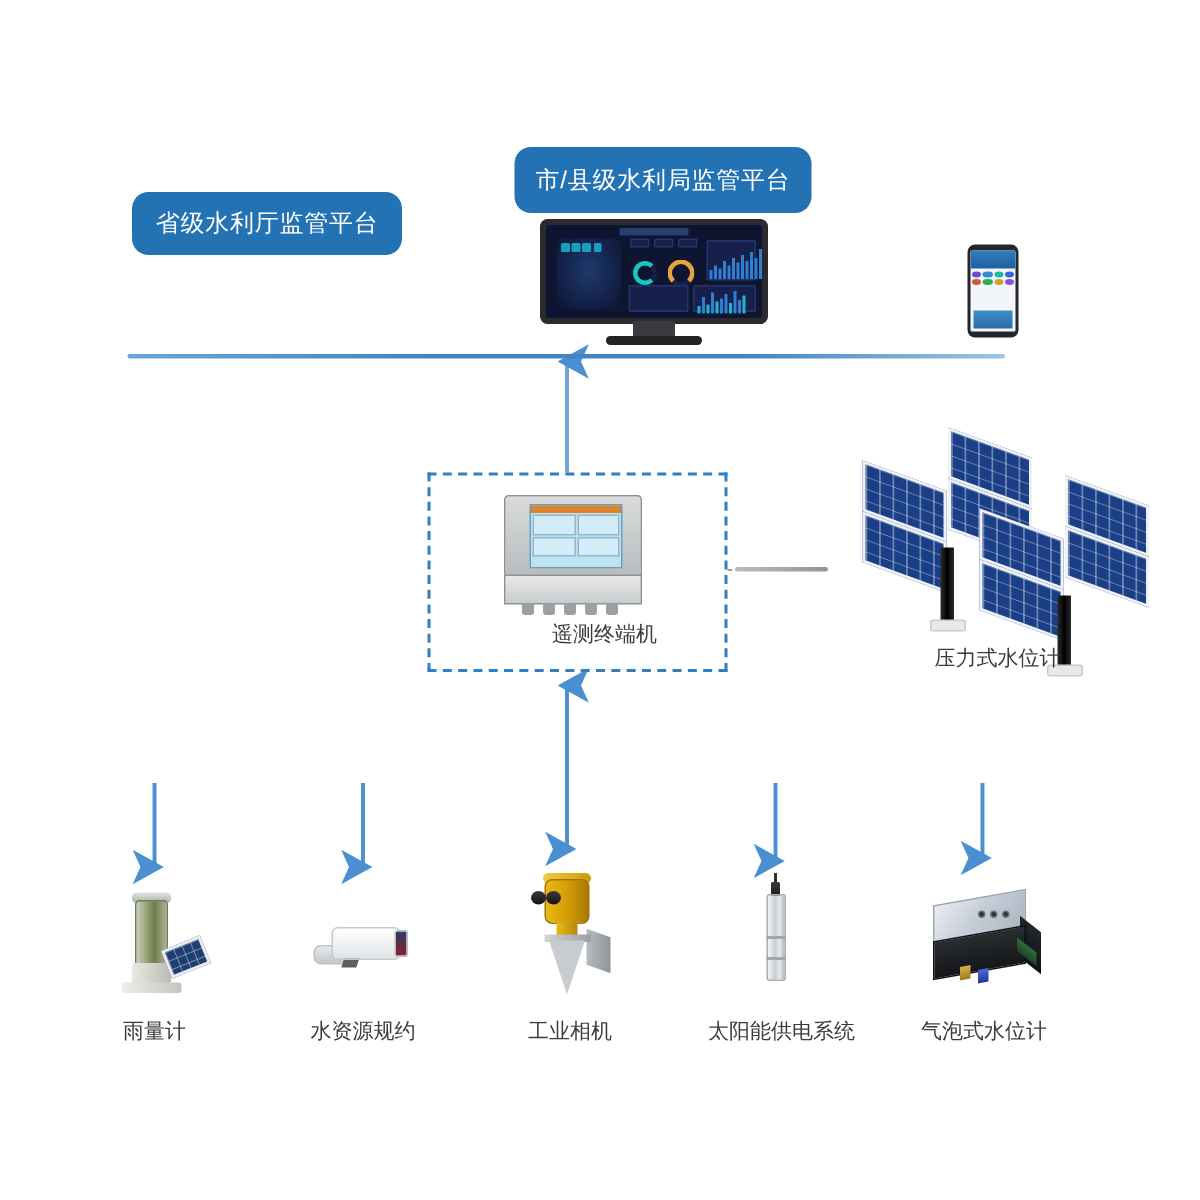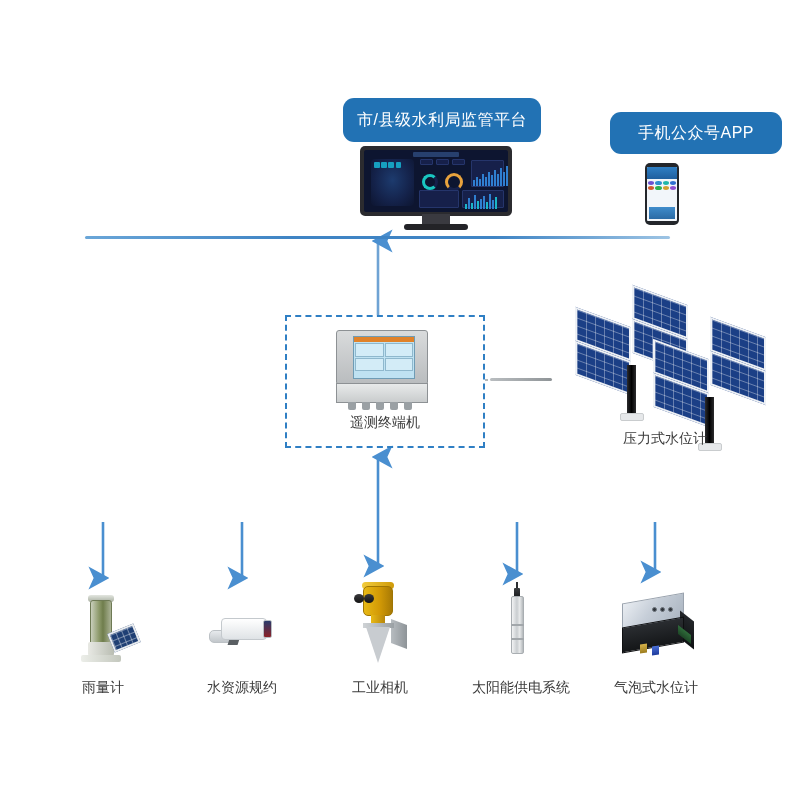--- a/index.html
+++ b/index.html
@@ -50,21 +50,21 @@
     border-radius: 2px;
   }
 
   
   #rtu-box {
     position: absolute; left: 285px; top: 315px;
     width: 200px; height: 133px;
     border: 2px dashed #2f7fc4;
   }
   #rtu-label {
-    position: absolute; left: 285px; top: 414px; width: 200px;
+    position: absolute; left: 303px; top: 414px; width: 200px;
     text-align: center; font-size: 14px; color: #3b3b3b;
   }
 
   
   .caption {
     position: absolute; text-align: center;
     font-size: 14px; color: #3b3b3b; white-space: nowrap;
   }
 
   
@@ -267,28 +267,28 @@
       <line x1="655" y1="522" x2="655" y2="572" stroke="#4a8fd0" stroke-width="2.6" marker-end="url(#arrowDown)"></line>
     </g>
 
     <g>
       <line x1="485" y1="380" x2="540" y2="380" stroke="#9aa0a4" stroke-width="1.4" stroke-dasharray="3 3"></line>
     </g>
   </svg>
 
   <div id="top-bus"></div>
 
+  <div class="pill" id="pill-province">
+    <span>省级水利厅监管平台</span>
+  </div>
 
   <div class="pill" id="pill-city">
     <span>市/县级水利局监管平台</span>
   </div>
 
-  <div class="pill" id="pill-app">
-    <span>手机公众号APP</span>
-  </div>
 
   <div id="monitor">
     <div class="mon-bezel">
       <div class="mon-screen">
         <div class="mon-title"></div>
         <div class="mon-map"></div>
 
         <div class="mon-kpi" style="left:7%;top:20%;width:4%;height:9%"></div>
         <div class="mon-kpi" style="left:12%;top:20%;width:4%;height:9%"></div>
         <div class="mon-kpi" style="left:17%;top:20%;width:4%;height:9%"></div>

